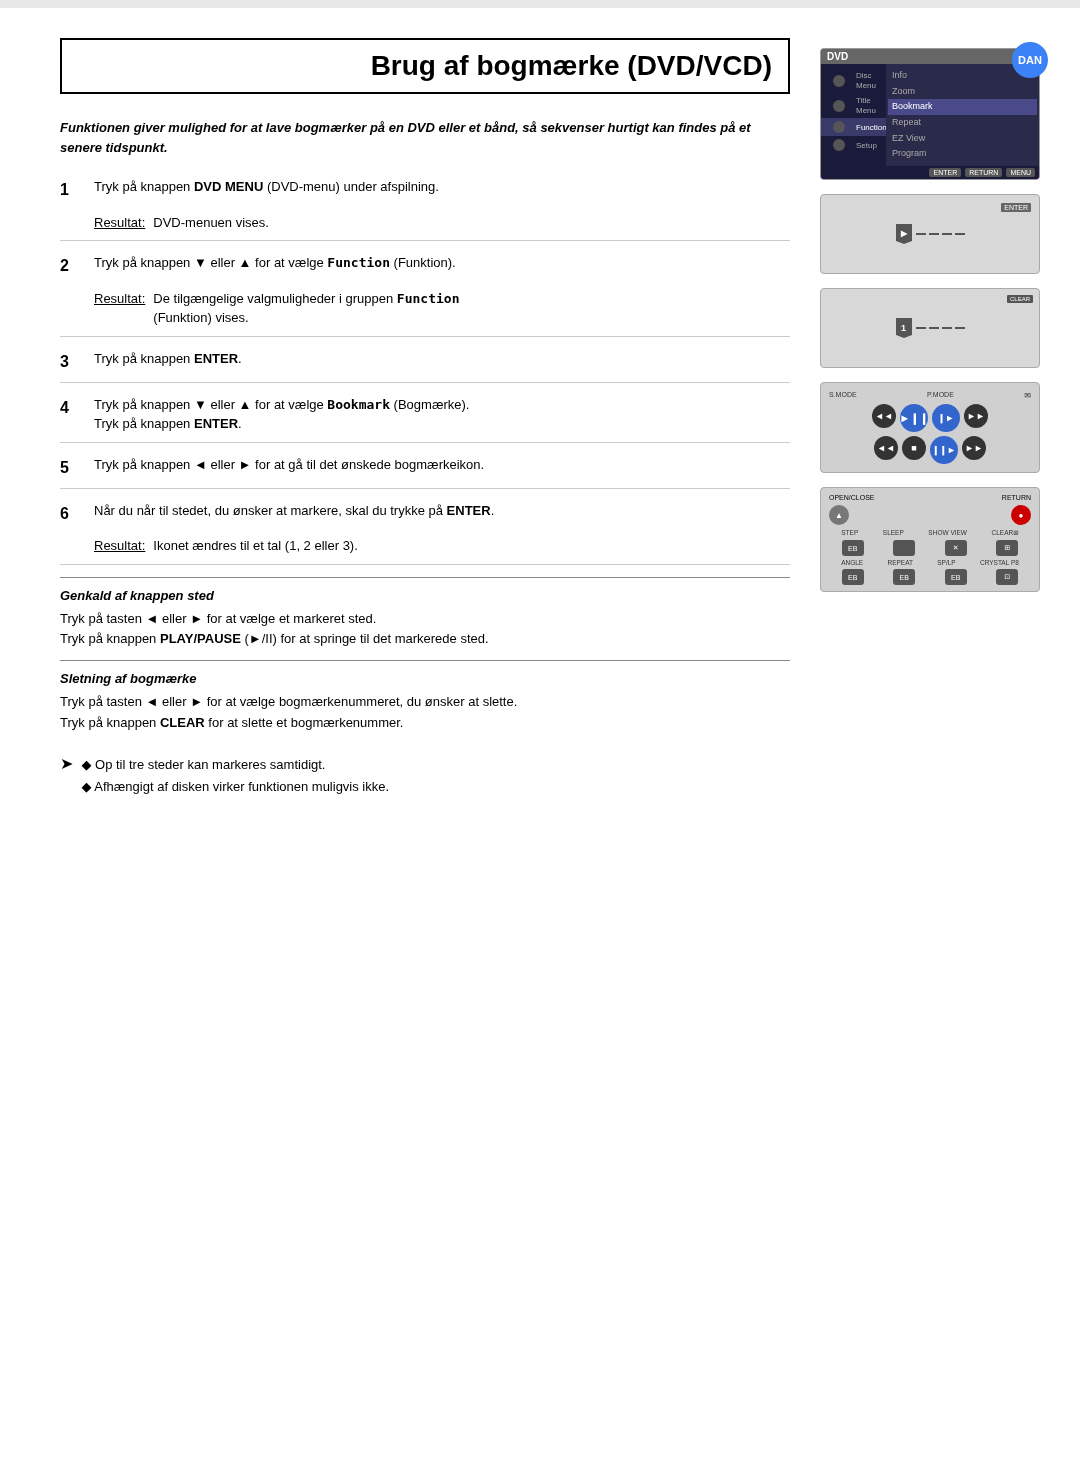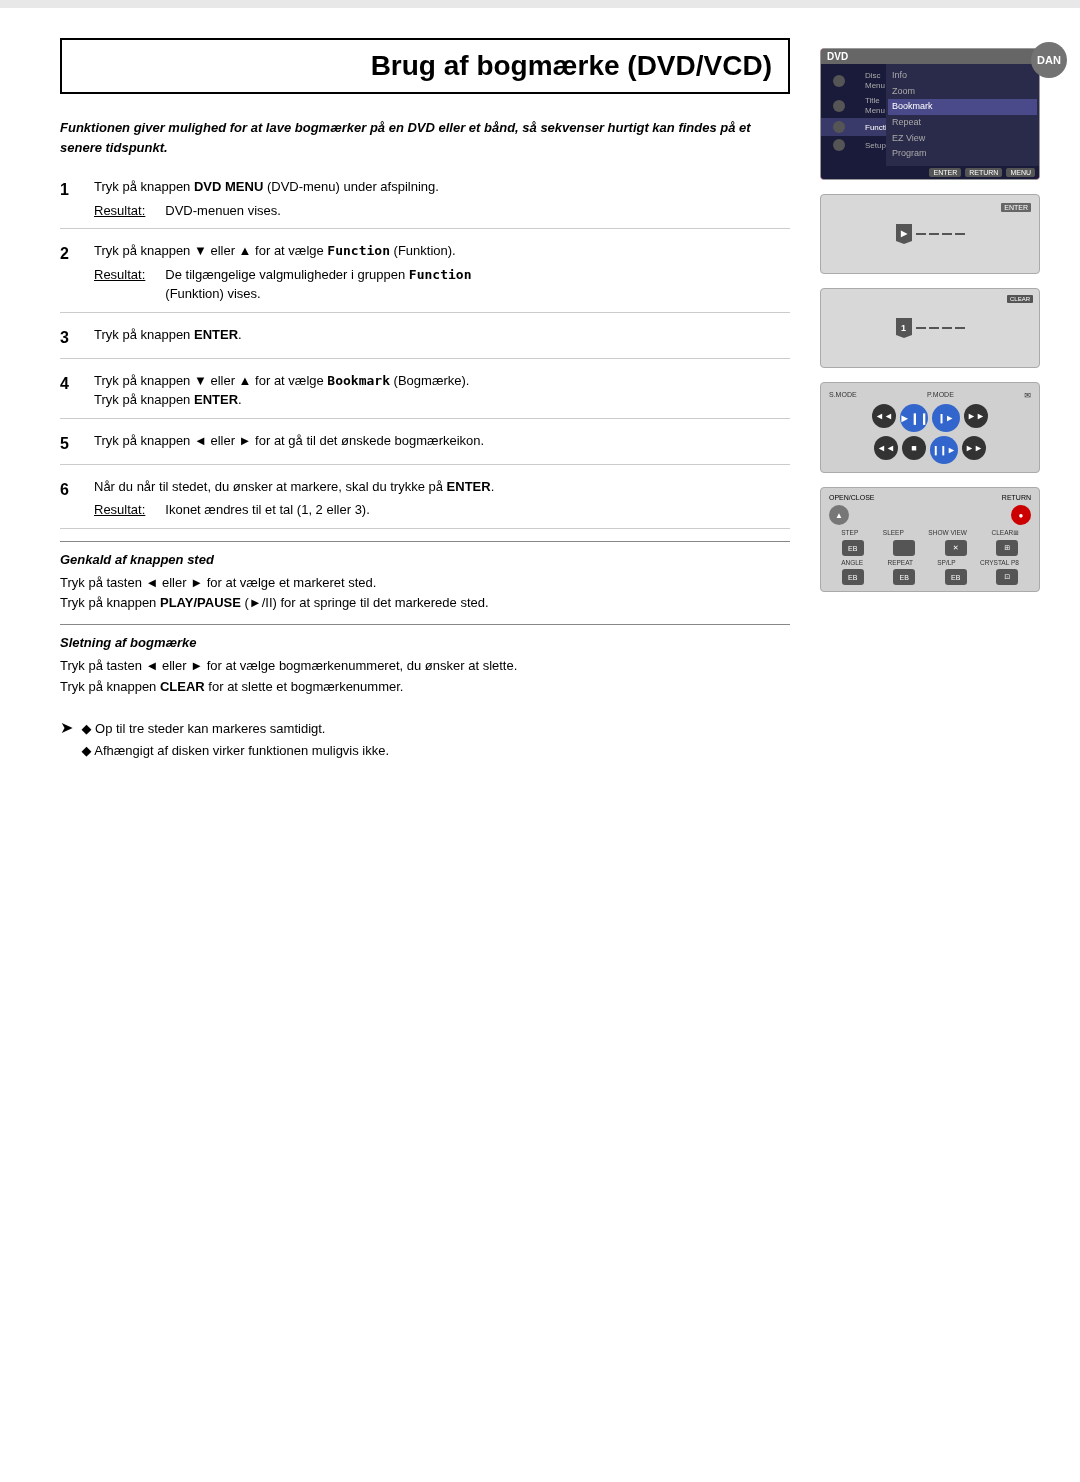--- a/index.html
+++ b/index.html
@@ -88,22 +88,22 @@
       min-width: 20px;
       padding-top: 1px;
     }
 
     .step-content {
       flex: 1;
     }
 
     .step-content .result-line {
       display: flex;
-      gap: 20px;
-      margin-top: 4px;
+      gap: 8px;
+      margin-top: 16px;
     }
 
     .result-label {
       text-decoration: underline;
       white-space: nowrap;
     }
 
     .section-divider {
       border-top: 1px solid #888;
       margin: 10px 0;
@@ -142,32 +142,32 @@
     
     .page-number {
       text-align: center;
       font-size: 13px;
       margin-top: 30px;
       padding-bottom: 20px;
     }
 
     
     .dan-badge {
-      background: #737373;
+      background: #3b82f6;
       color: #fff;
       font-size: 11px;
       font-weight: bold;
       width: 36px;
       height: 36px;
       border-radius: 50%;
       display: flex;
       align-items: center;
       justify-content: center;
       position: absolute;
-      right: 13px;
+      right: 32px;
       top: 42px;
     }
 
     
     .screen-panel {
       background: #be185d;
       border: 1px solid #999;
       border-radius: 4px;
       overflow: hidden;
     }
@@ -190,21 +190,21 @@
       background: #1a1a3a;
       padding: 4px 0;
     }
 
     .dvd-menu-item-left {
       color: #aaa;
       font-size: 8px;
       padding: 3px 12px;
       display: flex;
       align-items: center;
-      gap: 20px;
+      gap: 11px;
       line-height: 1.2;
     }
 
     .dvd-menu-item-left.active {
       color: #fff;
       background: #3a3a6a;
     }
 
     .dvd-menu-item-left .icon-circle {
       width: 12px;

